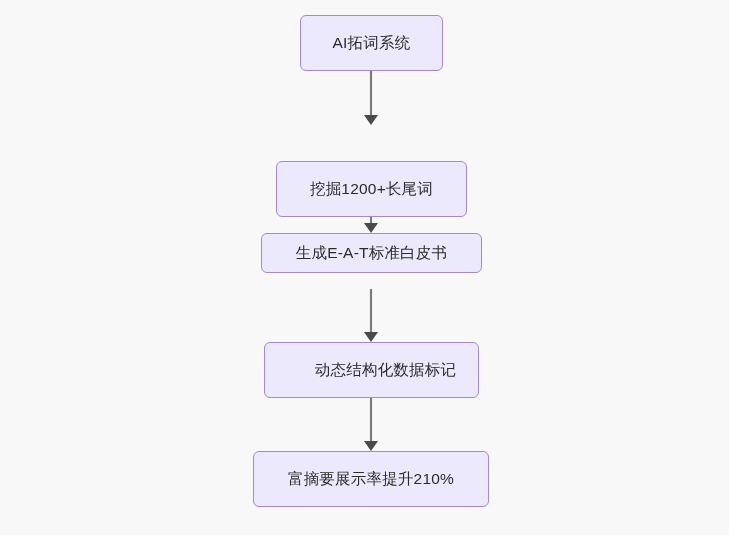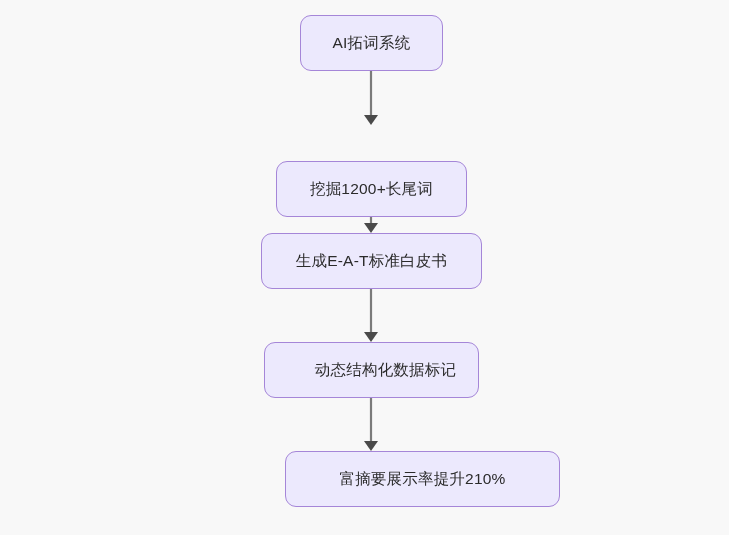--- a/index.html
+++ b/index.html
@@ -19,21 +19,21 @@
     height: 535px;
   }
   .flow-node {
     position: absolute;
     box-sizing: border-box;
     background: #ece9fd;
     border: 1.6px solid #a586d8;
     display: flex;
     align-items: center;
     justify-content: center;
-    border-radius: 11px;
+    border-radius: 6px;
   }
   .flow-node-label {
     font-size: 15.5px;
     color: #2b2b2b;
     line-height: 1.2;
     letter-spacing: 0.2px;
     white-space: nowrap;
     font-weight: 400;
   }
   .flow-edge {
@@ -71,23 +71,23 @@
         <polygon points="5,43 19,43 12,53"></polygon>
       </svg>
     </div>
   <div id="node-layer">
       <div class="flow-node" style="left: 300px; top: 15px; width: 143px; height: 56px; background: rgb(236, 233, 253); border-color: rgb(165, 134, 216);">
         <span class="flow-node-label" style="color: rgb(43, 43, 43);">AI拓词系统</span>
       </div>
       <div class="flow-node" style="left: 276px; top: 125px; width: 191px; height: 56px; background: rgb(236, 233, 253); border-color: rgb(165, 134, 216); margin-top: 36px;">
         <span class="flow-node-label" style="color: rgb(43, 43, 43);">挖掘1200+长尾词</span>
       </div>
-      <div class="flow-node" style="left: 261px; top: 233px; width: 221px; height: 56px; background: rgb(236, 233, 253); border-color: rgb(165, 134, 216);">
+      <div class="flow-node" style="left: 261px; top: 233px; width: 221px; height: 40px; background: rgb(236, 233, 253); border-color: rgb(165, 134, 216);">
         <span class="flow-node-label" style="color: rgb(43, 43, 43);">生成E-A-T标准白皮书</span>
       </div>
       <div class="flow-node" style="left: 264px; top: 342px; width: 215px; height: 56px; background: rgb(236, 233, 253); border-color: rgb(165, 134, 216); padding-left: 28px;">
         <span class="flow-node-label" style="color: rgb(43, 43, 43);">动态结构化数据标记</span>
       </div>
-      <div class="flow-node" style="left: 253px; top: 451px; width: 275px; height: 56px; background: rgb(236, 233, 253); border-color: rgb(165, 134, 216); margin-left: 32px;">
+      <div class="flow-node" style="left: 253px; top: 451px; width: 236px; height: 56px; background: rgb(236, 233, 253); border-color: rgb(165, 134, 216);">
         <span class="flow-node-label" style="color: rgb(43, 43, 43);">富摘要展示率提升210%</span>
       </div>
     </div>
 </div>
 
 </body></html>

